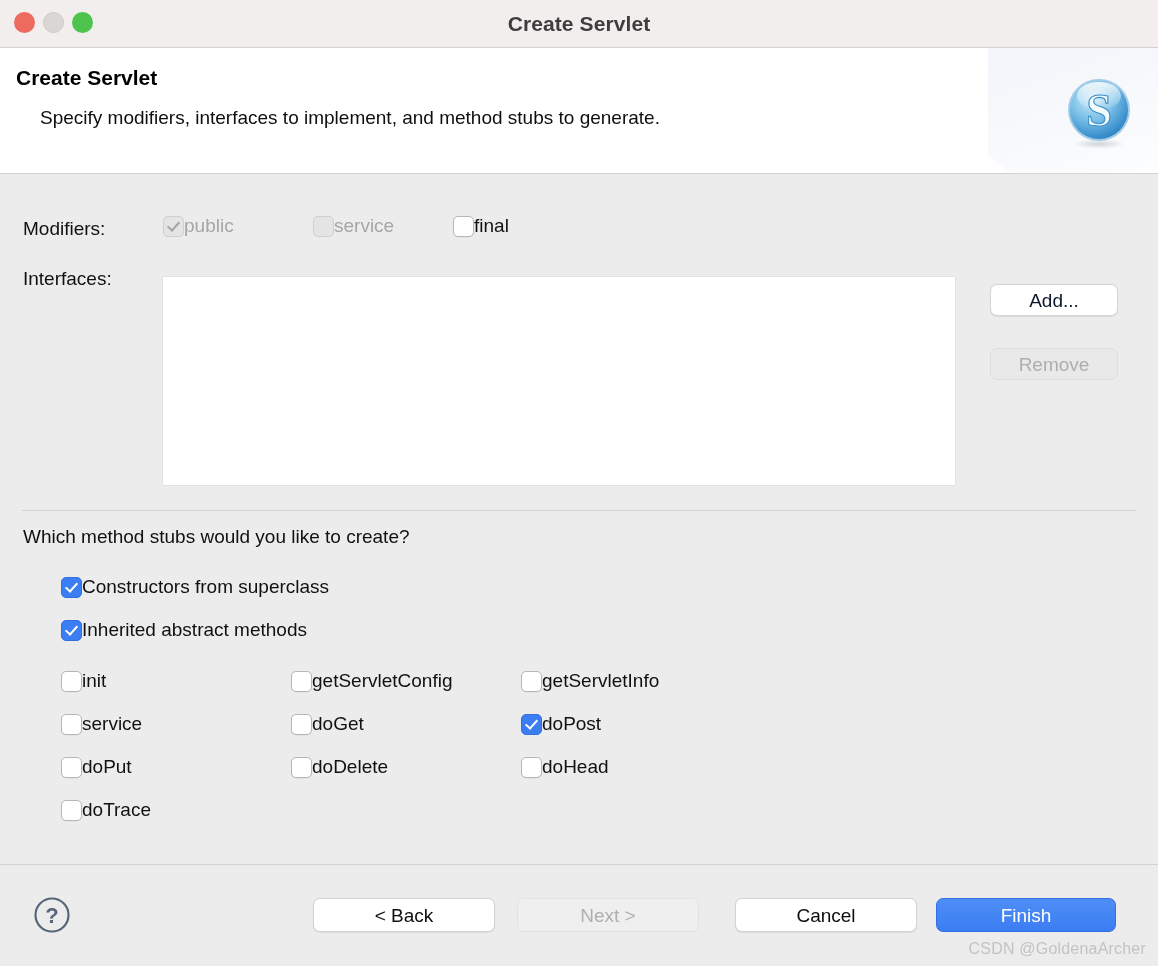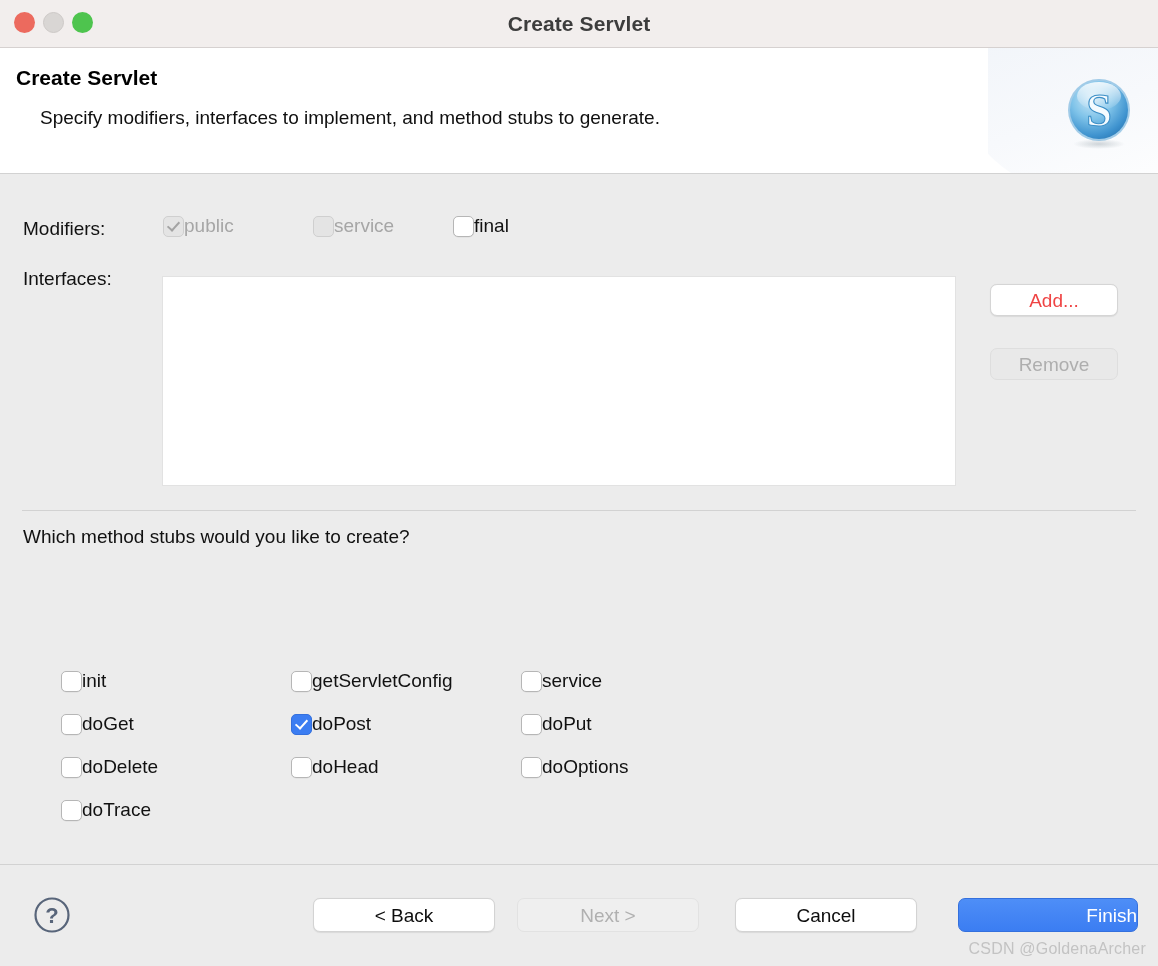--- a/index.html
+++ b/index.html
@@ -200,21 +200,21 @@
     width: 128px; height: 32px;
     border-radius: 7px;
     font-size: 19px;
     text-align: center;
     line-height: 32px;
     box-sizing: border-box;
   }
   .side-btn.enabled {
     background: #ffffff;
     border: 1px solid #d5d5d5;
-    color: #ef4444;
+    color: #0f172a;
     box-shadow: 0 0.5px 1px rgba(0,0,0,0.08);
   }
   .side-btn.disabled {
     background: #e9e9e9;
     border: 1px solid #dedede;
     color: #aeaeae;
   }
   #add-button    { top: 110px; }
   #remove-button { top: 174px; }
 
@@ -289,21 +289,21 @@
     color: #b0b0b0;
   }
   .btn.primary {
     background: linear-gradient(180deg, #4e8ef7 0%, #3b7df2 100%);
     border: 1px solid #3470dd;
     color: #ffffff;
   }
   #back-button   { left: 313px; width: 182px; }
   #next-button   { left: 517px; width: 182px; }
   #cancel-button { left: 735px; width: 182px; }
-  #finish-button { left: 958px; width: 180px; text-align: right; }
+  #finish-button { left: 936px; width: 180px; }
 
   .watermark {
     position: absolute;
     right: 12px; bottom: 8px;
     font-size: 16px;
     color: #c3c3c3;
     letter-spacing: 0.2px;
   }
   .corner-peek {
     position: absolute;
@@ -382,31 +382,45 @@
     <div class="row-label" id="interfaces-label">Interfaces:</div>
     <div class="iface-list"></div>
 
     <div class="side-btn enabled" id="add-button">Add...</div>
     <div class="side-btn disabled" id="remove-button">Remove</div>
 
     <div class="hsep" id="stub-sep"></div>
 
     <div class="stub-question">Which method stubs would you like to create?</div>
 
+    <div class="stub-top">
+      <label class="cb-item">
+        <span class="cb on"></span>
+        <span>Constructors from superclass</span>
+      </label>
+      <label class="cb-item">
+        <span class="cb on"></span>
+        <span>Inherited abstract methods</span>
+      </label>
+    </div>
 
     <div class="method-grid">
       <label class="cb-item">
         <span class="cb off"></span>
         <span>init</span>
       </label>
       <label class="cb-item">
         <span class="cb off"></span>
         <span>getServletConfig</span>
       </label>
 
+      <label class="cb-item">
+        <span class="cb off"></span>
+        <span>getServletInfo</span>
+      </label>
       <label class="cb-item">
         <span class="cb off"></span>
         <span>service</span>
       </label>
       <label class="cb-item">
         <span class="cb off"></span>
         <span>doGet</span>
       </label>
 
       <label class="cb-item">
@@ -418,24 +432,20 @@
         <span>doPut</span>
       </label>
       <label class="cb-item">
         <span class="cb off"></span>
         <span>doDelete</span>
       </label>
 
       <label class="cb-item">
         <span class="cb off"></span>
         <span>doHead</span>
-      </label>
-      <label class="cb-item">
-        <span class="cb off"></span>
-        <span>doOptions</span>
       </label>
       <label class="cb-item">
         <span class="cb off"></span>
         <span>doTrace</span>
       </label>
     </div>
   </div>
 
   <div class="footer">
     <svg class="help-icon" viewBox="0 0 38 38">

